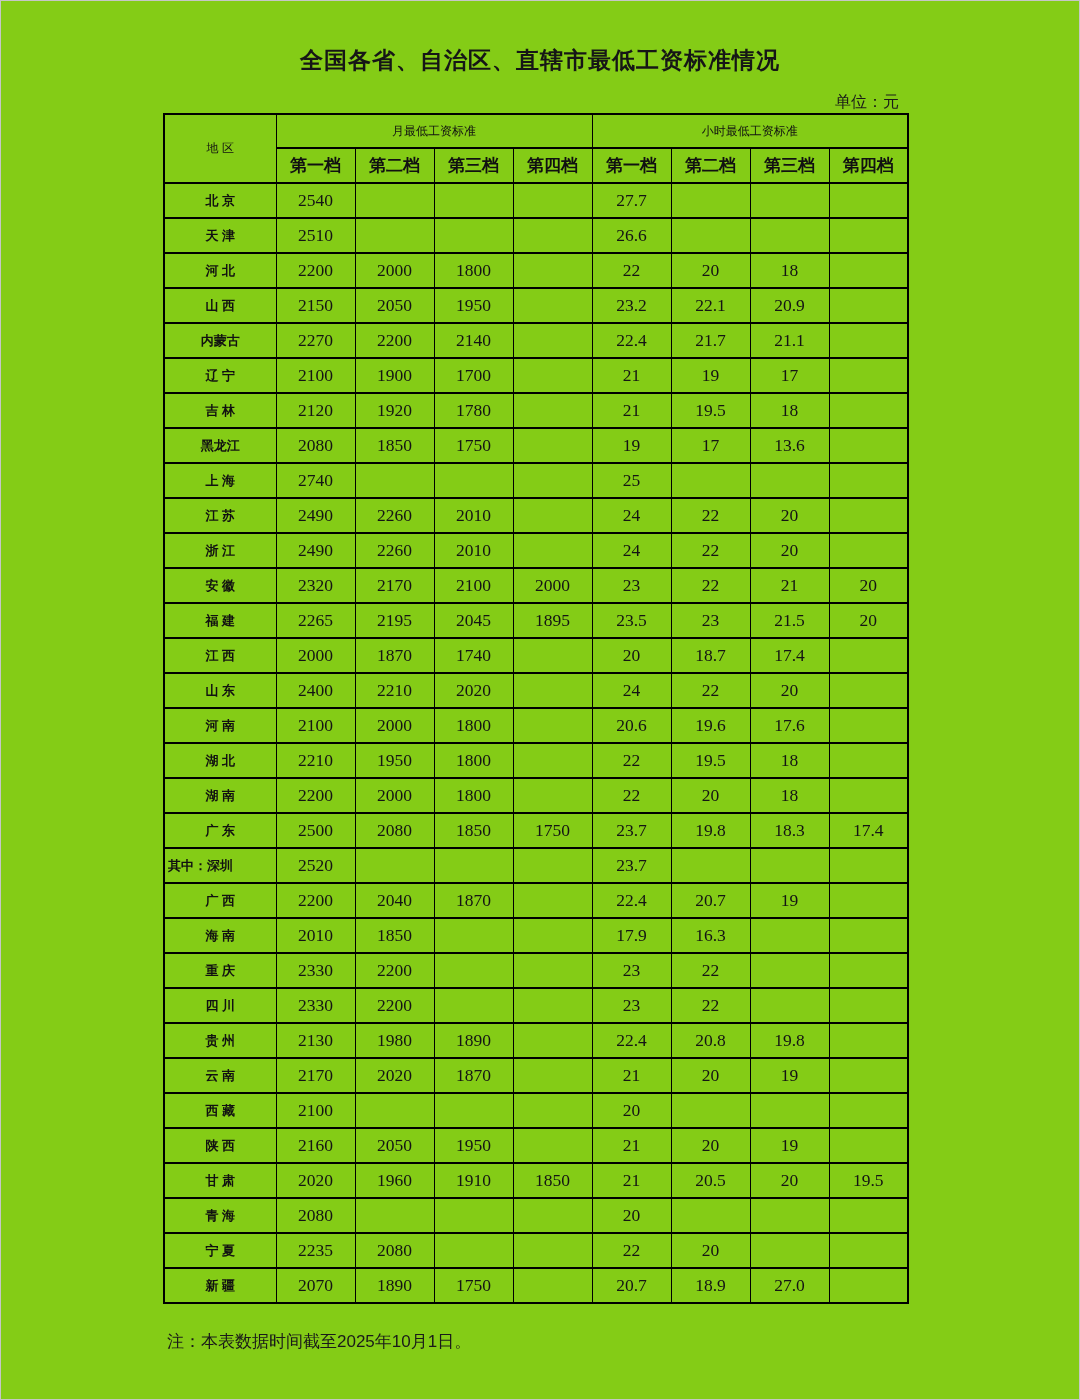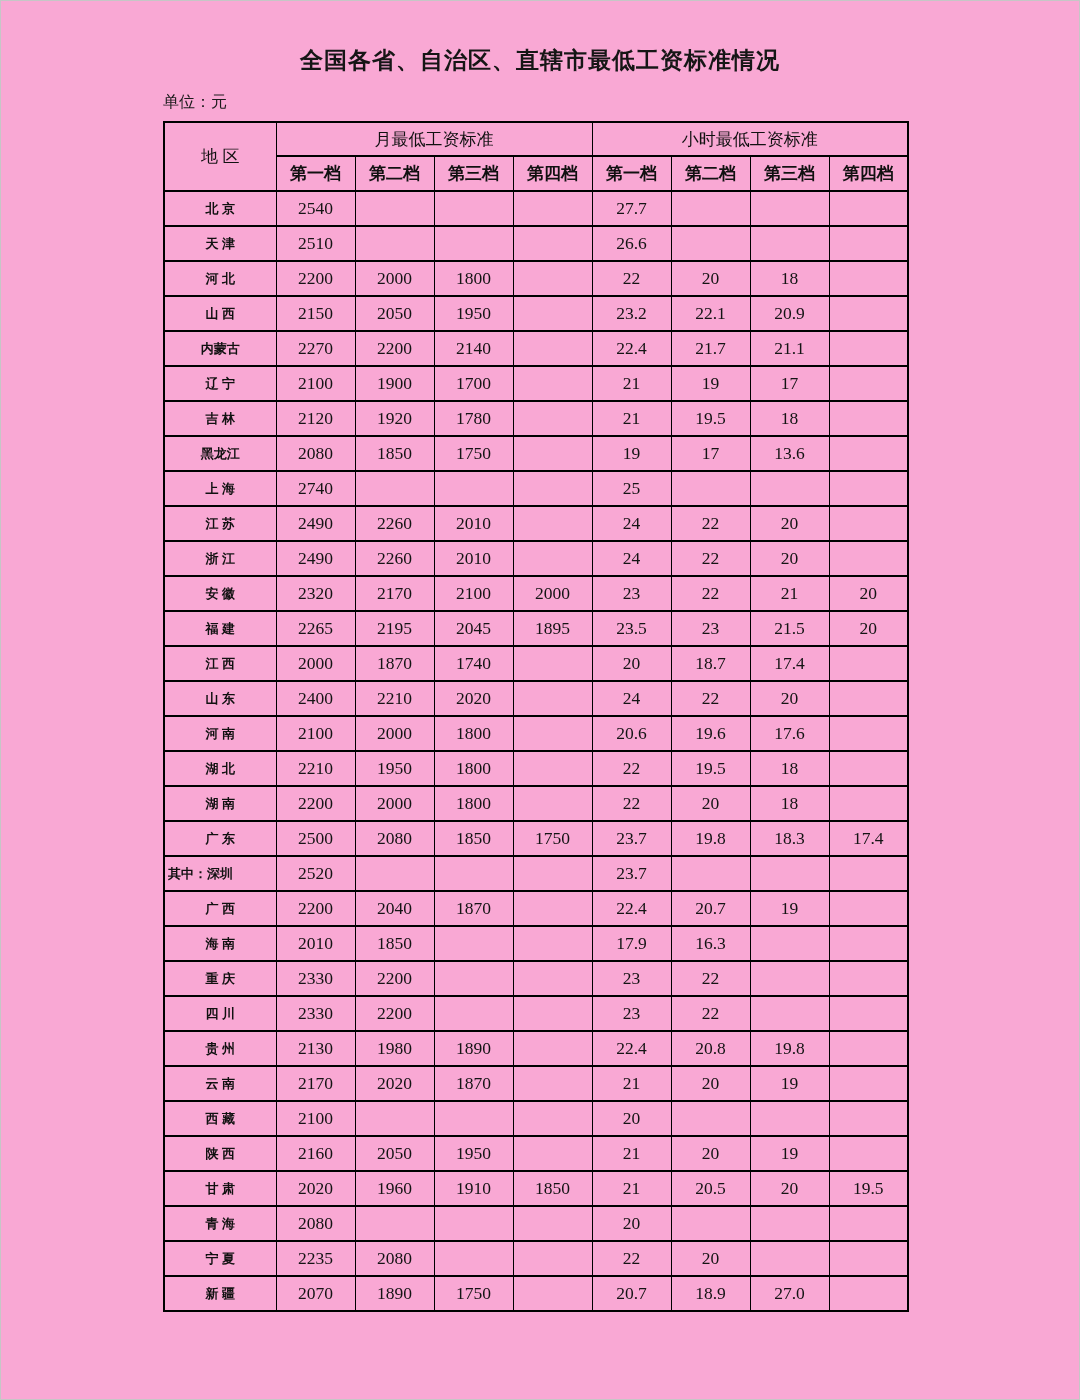--- a/index.html
+++ b/index.html
@@ -1,42 +1,42 @@
 <!DOCTYPE html>
 <html><head>
 <meta charset="utf-8">
 <style>
   html,body{margin:0;padding:0;background:#f6f6f6;}
   .page{
     width:1080px;height:1400px;box-sizing:border-box;
-    background:#f9a8d4;border:1px solid #c6c6c6;
+    background:#84cc16;border:1px solid #c6c6c6;
     font-family:"Liberation Sans","DejaVu Sans",sans-serif;
     color:#111;position:relative;overflow:hidden;
   }
   .title{
     margin:0;padding-top:44px;text-align:center;
     font-size:23px;font-weight:700;letter-spacing:1px;color:#161616;
   }
   .content{width:746px;margin-left:162px;}
   .unit{
-    margin-top:16px;margin-bottom:8px;text-align:left;
+    margin-top:16px;margin-bottom:0;text-align:right;
     padding-right:10px;font-size:16px;color:#1a1a1a;
   }
   table.wage{
     border-collapse:collapse;table-layout:fixed;width:746px;
     border:2px solid #000;
   }
   col.region-col{width:112px;}
   th,td{
     border-left:1px solid #000;border-right:1px solid #000;
     border-top:2px solid #000;border-bottom:2px solid #000;
     padding:0;text-align:center;vertical-align:middle;
     overflow:hidden;white-space:nowrap;
   }
-  thead tr.group-row th{height:32px;font-size:17px;font-weight:500;}
+  thead tr.group-row th{height:32px;font-size:12px;font-weight:500;}
   thead tr.tier-row th{height:33px;font-size:17px;font-weight:700;}
   tbody td{height:33px;}
   td.region{font-size:13px;font-weight:700;}
   td.region.sub{text-align:left;padding-left:3px;letter-spacing:0;}
   td.num{
     font-family:"Liberation Serif","DejaVu Serif",serif;
     font-size:17.5px;color:#141414;
   }
   .footnote{
     margin-top:26px;margin-left:4px;font-size:17px;color:#1a1a1a;
@@ -429,14 +429,15 @@
             <td class="num">1750</td>
             <td class="num"></td>
             <td class="num">20.7</td>
             <td class="num">18.9</td>
             <td class="num">27.0</td>
             <td class="num"></td>
           </tr>
         </tbody>
     </table>
 
+    <div class="footnote">注：本表数据时间截至2025年10月1日。</div>
   </div>
 </div>
 
 </body></html>

